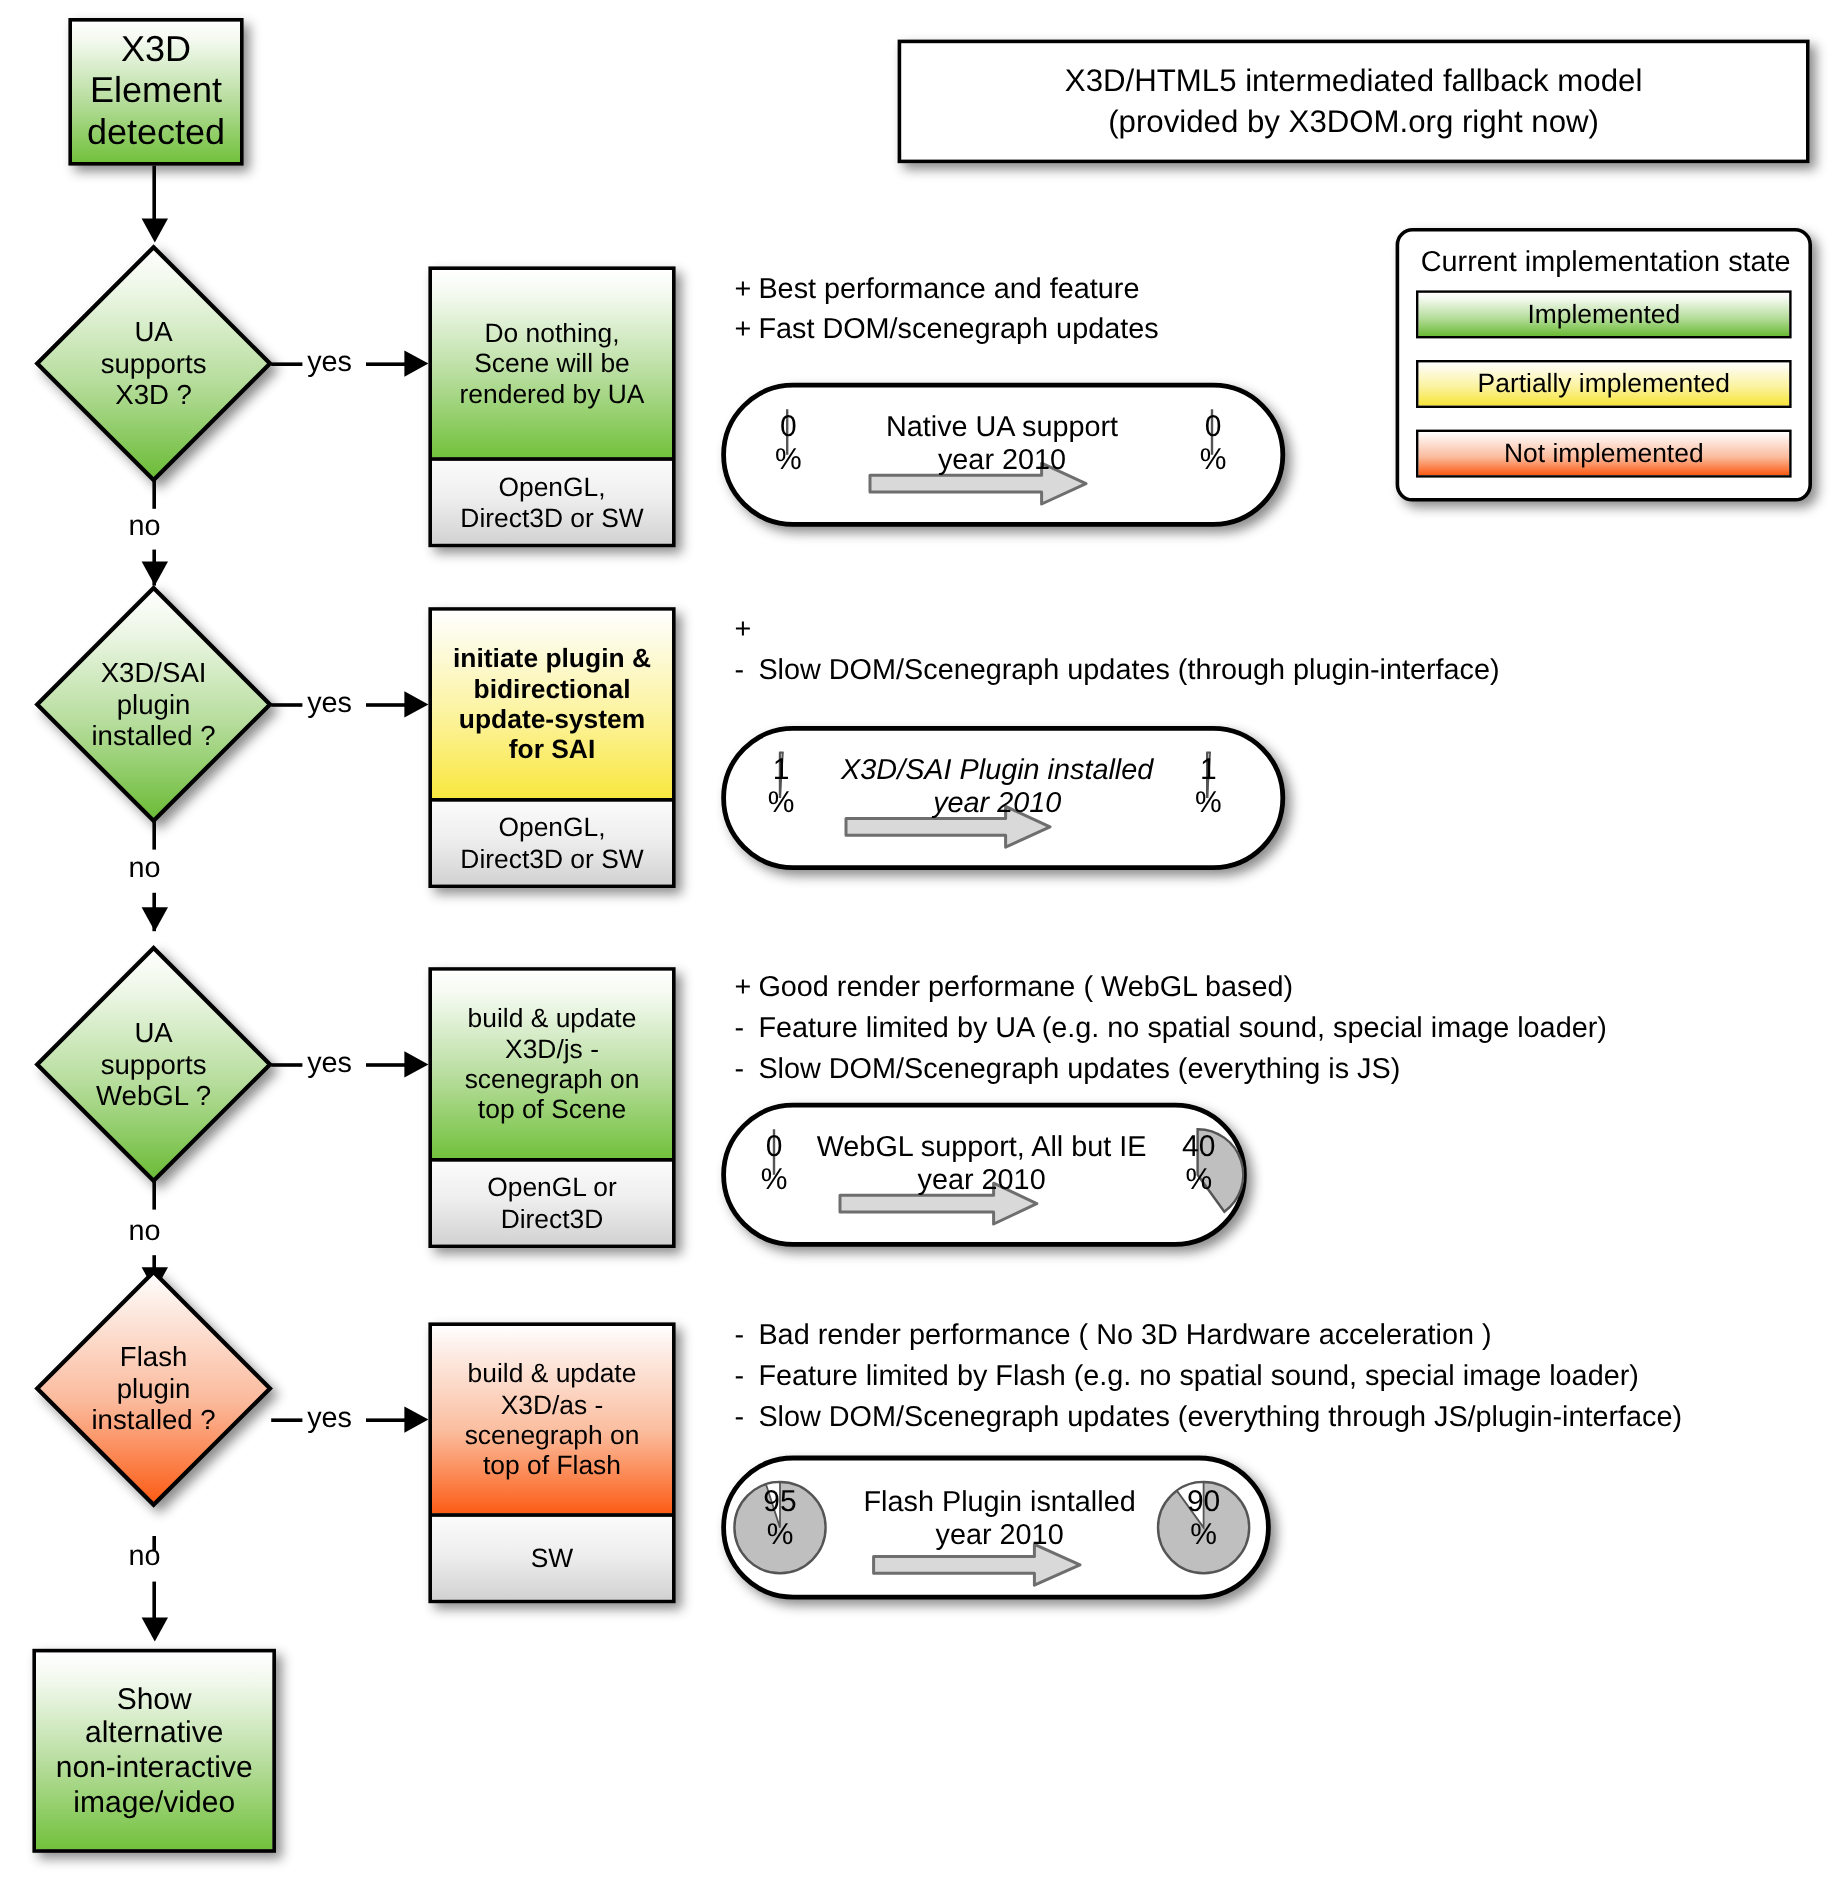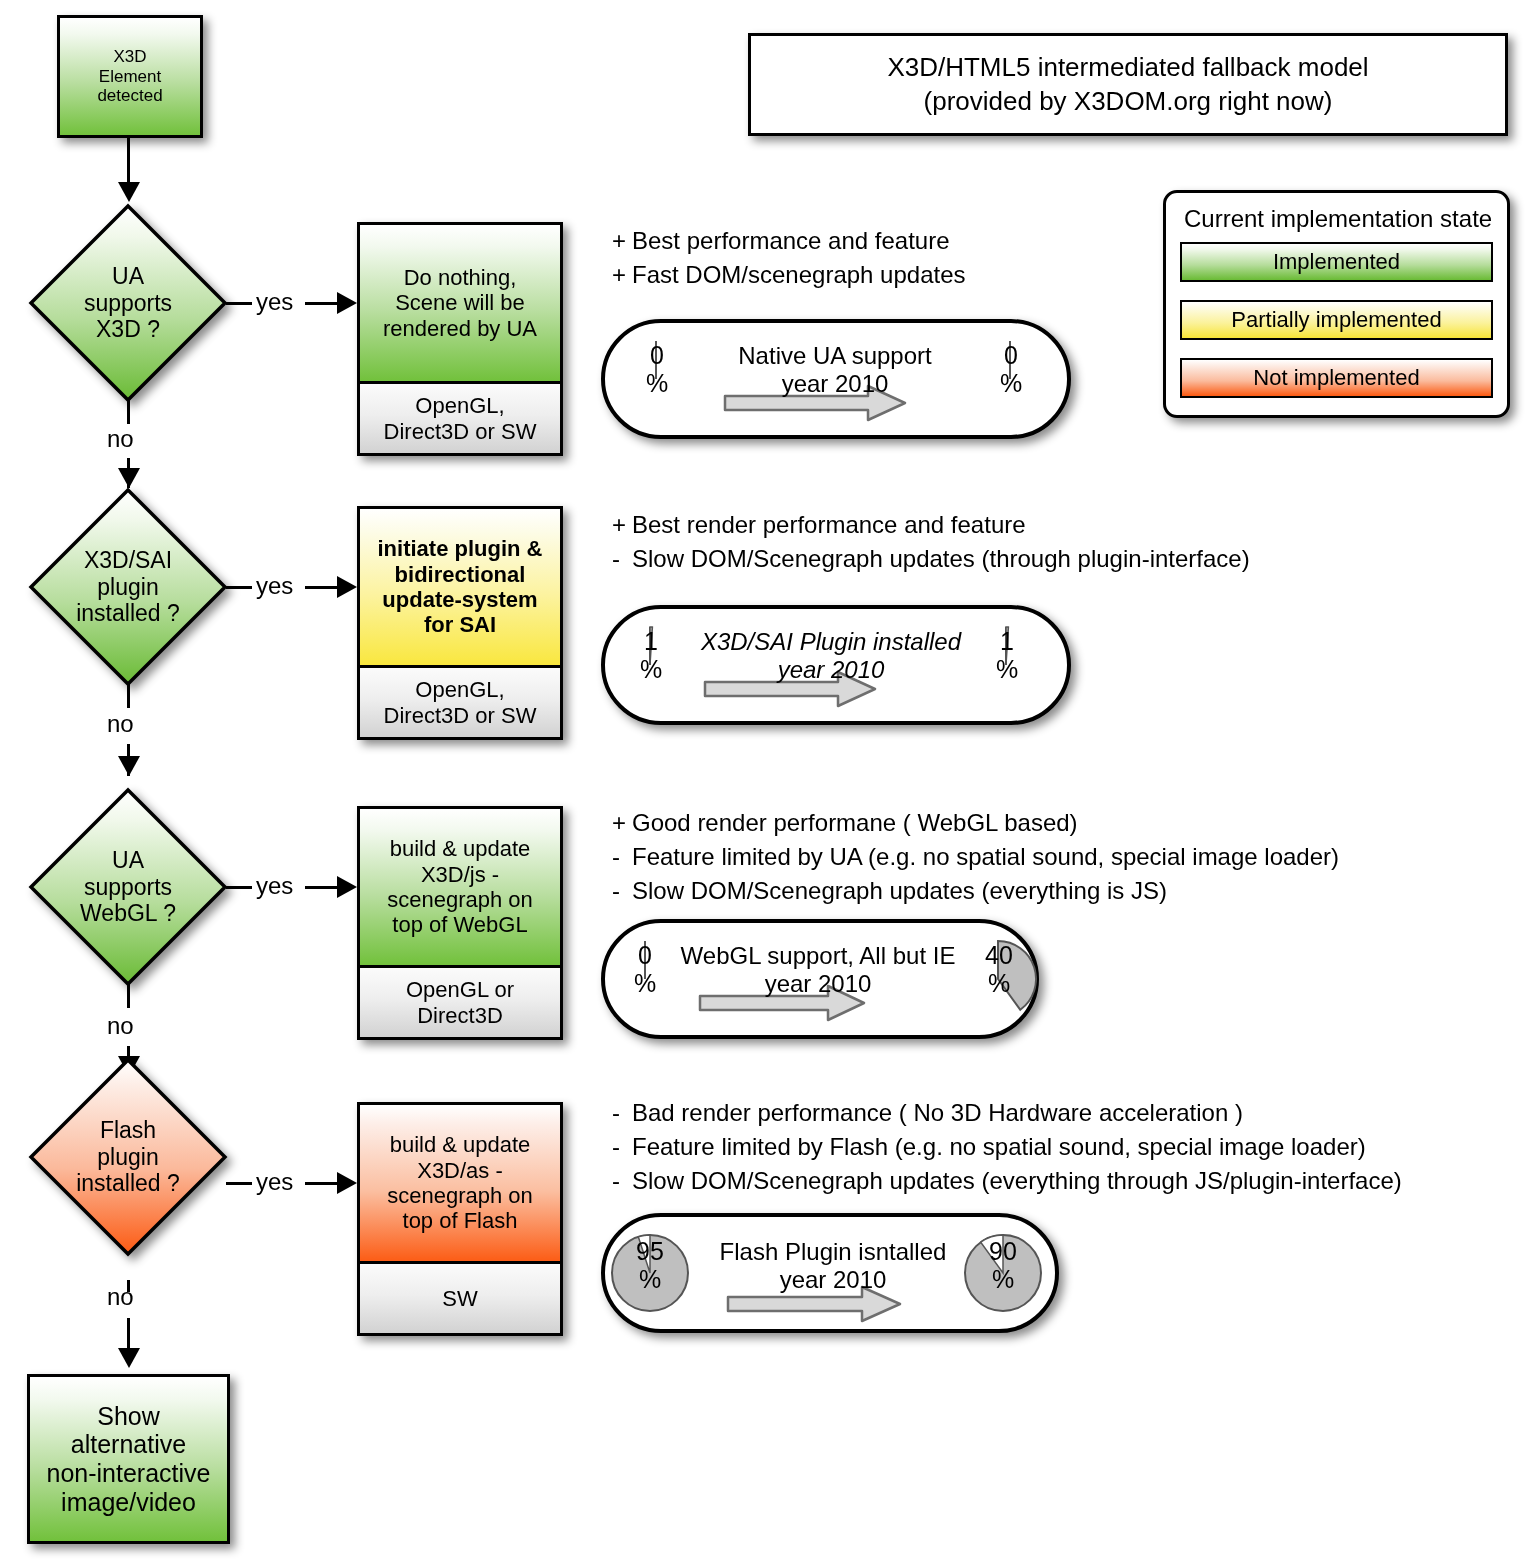--- a/index.html
+++ b/index.html
@@ -192,21 +192,21 @@
       <span>Implemented</span>
     </div>
     <div class="legend-swatch sw-yellow" style="font-size:22px;">
       <span>Partially implemented</span>
     </div>
     <div class="legend-swatch sw-orange" style="font-size:22px;">
       <span>Not implemented</span>
     </div>
   </div>
 
-  <div class="abs proc-box grad-green shadowed" style="left:57px; top:15px; width:146px; height:123px; font-size:17px;">
+  <div class="abs proc-box grad-green shadowed" style="left:57px; top:15px; width:146px; height:123px; font-size:30px;">
     <span class="proc-line">X3D</span>
     <span class="proc-line">Element</span>
     <span class="proc-line">detected</span>
   </div>
 
   <div class="abs vline" style="left:127px; top:138px; height:48px;"></div>
   <div class="abs arrow-down" style="left:118px; top:182px;"></div>
 
   <div class="abs diamond-wrap shadowed" style="left:28px; top:203px; width:200px; height:200px;">
     <svg class="diamond-svg" width="200" height="200" viewBox="0 0 200 200">
@@ -321,21 +321,20 @@
     </div>
     <div class="proc-foot grad-grey" style="height:72px;">
       <span class="proc-line">OpenGL,</span>
       <span class="proc-line">Direct3D or SW</span>
     </div>
   </div>
 
   <div class="abs bullets" style="left:612px; top:508px; font-size:24px; line-height:1.42;">
     <div class="bullet-row">
       <span class="bullet-sign">+</span>
-      <span>Best render performance and feature</span>
     </div>
     <div class="bullet-row">
       <span class="bullet-sign">-</span>
       <span>Slow DOM/Scenegraph updates (through plugin-interface)</span>
     </div>
   </div>
 
   <div class="abs capsule-wrap shadowed" style="left:600px; top:604px; width:472px; height:122px;">
     <svg class="capsule-svg" width="472" height="122" viewBox="0 0 472 122">
       <clipPath id="capClip2">
@@ -390,21 +389,21 @@
   <div class="abs hline" style="left:226px; top:886px; width:26px;"></div>
   <div class="abs edge-label" style="left:256px; top:872px; font-size:24px;">yes</div>
   <div class="abs hline" style="left:305px; top:886px; width:36px;"></div>
   <div class="abs arrow-right" style="left:337px; top:876px;"></div>
 
   <div class="abs proc-box shadowed" style="left:357px; top:806px; width:206px; height:234px; font-size:22px; padding:0; border:3px solid #000;">
     <div class="proc-top grad-green">
       <span class="proc-line">build &amp; update</span>
       <span class="proc-line">X3D/js -</span>
       <span class="proc-line">scenegraph on</span>
-      <span class="proc-line">top of WebGL</span>
+      <span class="proc-line">top of Scene</span>
     </div>
     <div class="proc-foot grad-grey" style="height:72px;">
       <span class="proc-line">OpenGL or</span>
       <span class="proc-line">Direct3D</span>
     </div>
   </div>
 
   <div class="abs bullets" style="left:612px; top:806px; font-size:24px; line-height:1.42;">
     <div class="bullet-row">
       <span class="bullet-sign">+</span>

